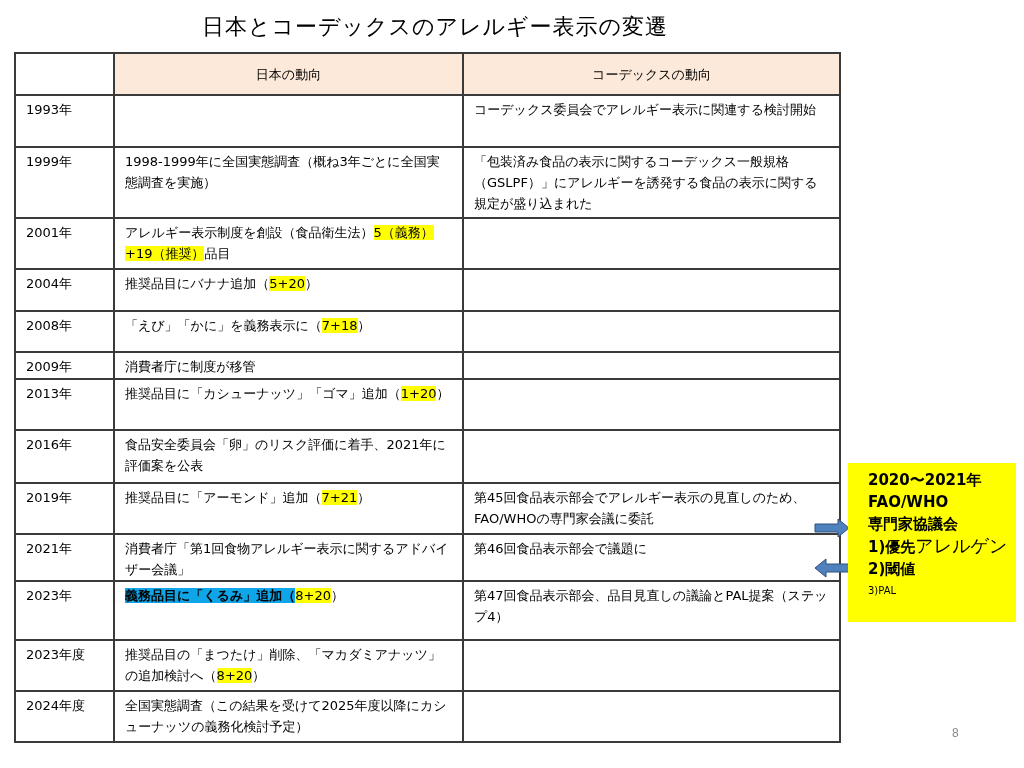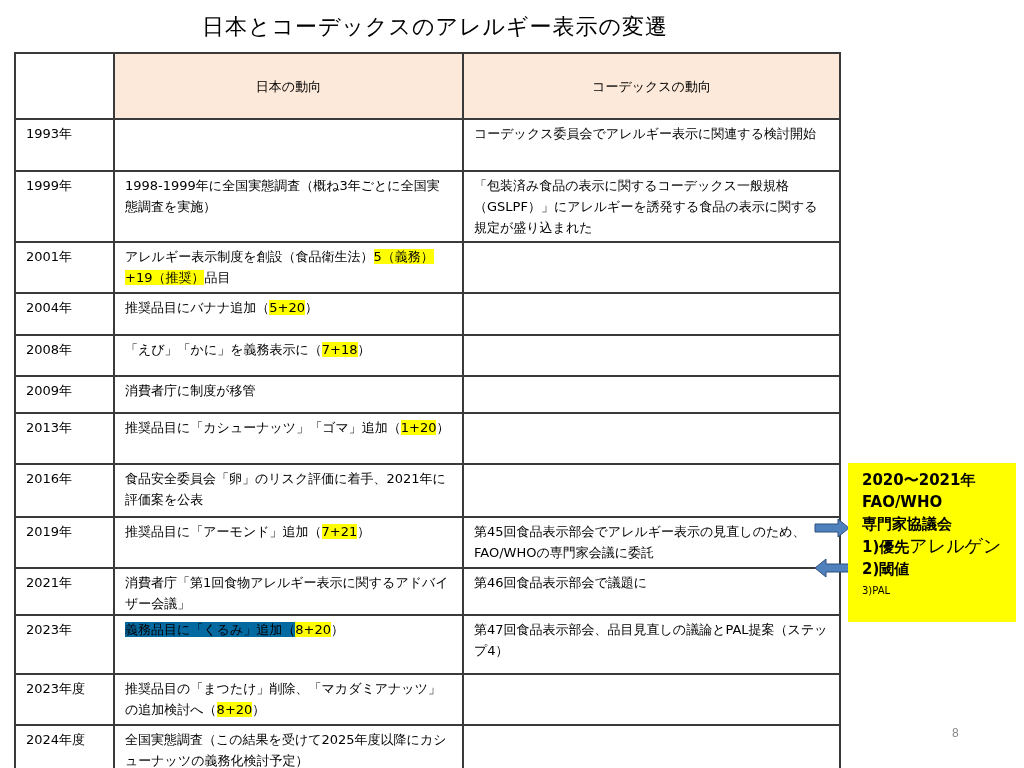--- a/index.html
+++ b/index.html
@@ -43,46 +43,46 @@
       line-height: 21px;
       padding: 3px 10px 0 10px;
       font-weight: normal;
       text-align: left;
       overflow: hidden;
     }
     table.timeline th {
       background: #FDE9D9;
       text-align: center;
       vertical-align: middle;
-      padding: 12px;
+      padding: 0;
       height: 40px;
     }
     table.timeline th.blank { background: #ffffff; }
     col.c-year { width: 99px; }
     col.c-japan { width: 349px; }
     col.c-codex { width: 377px; }
     .hl { background: #FFFF00; }
-    .hl-light { background: #0369a1; }
+    .hl-light { background: #0ea5e9; font-weight: bold; }
     .page-num {
       position: absolute;
       left: 952px;
       top: 726px;
       font-size: 12px;
       color: #888888;
       font-family: "Liberation Sans", sans-serif;
     }
     .callout {
       position: absolute;
       left: 848px;
       top: 463px;
       width: 168px;
       height: 159px;
       background: #FFFF00;
       box-sizing: border-box;
-      padding: 6px 0 0 14px;
+      padding: 6px 0 0 20px;
     }
     .callout .line {
       font-size: 15px;
       line-height: 22px;
       white-space: nowrap;
       font-weight: bold;
     }
     .callout .line.small { font-size: 10px; font-weight: normal; }
     .callout .kata-small { font-size: 18px; font-weight: normal; }
     .arrow {
@@ -128,21 +128,21 @@
         <tr style="height: 42px; border-radius: 18px;">
           <td>2004年</td>
           <td><span>推奨品目にバナナ追加（</span><span class="hl">5+20</span><span>）</span></td>
           <td></td>
         </tr>
         <tr style="height: 41px;">
           <td>2008年</td>
           <td><span>「えび」「かに」を義務表示に（</span><span class="hl">7+18</span><span>）</span></td>
           <td></td>
         </tr>
-        <tr style="height: 37px;">
+        <tr style="height: 27px;">
           <td>2009年</td>
           <td><span>消費者庁に制度が移管</span></td>
           <td></td>
         </tr>
         <tr style="height: 51px;">
           <td>2013年</td>
           <td><span>推奨品目に「カシューナッツ」「ゴマ」追加（</span><span class="hl">1+20</span><span>）</span></td>
           <td></td>
         </tr>
         <tr style="height: 53px;">

